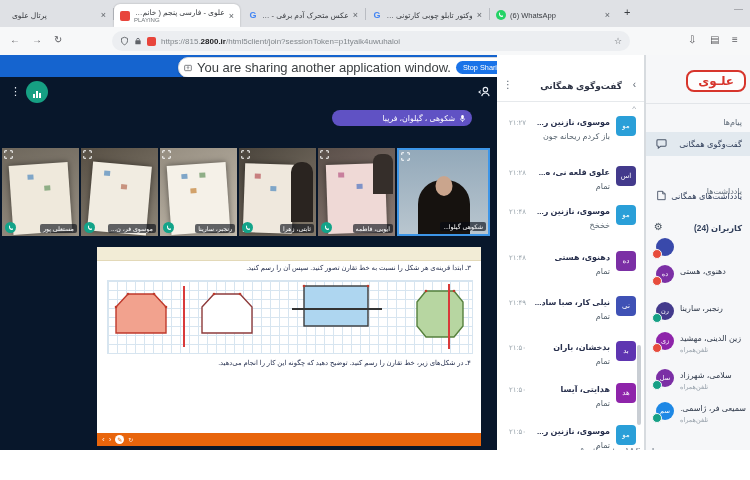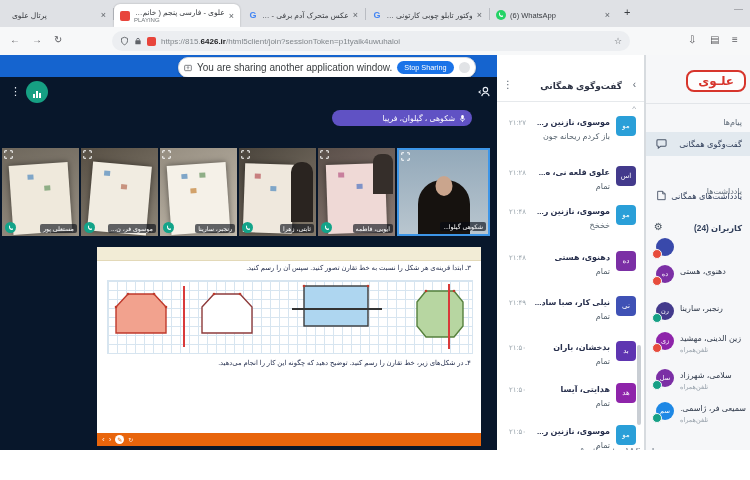--- a/index.html
+++ b/index.html
@@ -22,21 +22,21 @@
   .navbtn{position:absolute;top:7px;font-size:10px;color:#5a5a5f}
   .urlpill{position:absolute;left:112px;top:4px;width:518px;height:20px;background:#eceef1;
            border-radius:10px;display:flex;align-items:center;gap:5px;padding:0 8px;box-sizing:border-box}
   .url{font-size:8px;color:#80868b;white-space:nowrap;overflow:hidden;flex:1}
   .url b{color:#202124;font-weight:bold}
   .addrright{position:absolute;top:7px;font-size:10px;color:#5a5a5f}
   
   .bluebar{left:0;top:55px;width:497px;height:22px;background:#1564cf}
   .sharepill{left:178px;top:57px;height:19px;background:#fff;border:1px solid #d7d9dd;border-radius:10px;
              display:flex;align-items:center;gap:5px;padding:0 5px;box-shadow:0 1px 2px rgba(0,0,0,.2)}
-  .sharetext{font-size:10px;color:#3c4043;white-space:nowrap}
+  .sharetext{font-size:13px;color:#3c4043;white-space:nowrap}
   .stopbtn{background:#1a73e8;color:#fff;font-size:7.3px;padding:2px 7px;border-radius:9px;white-space:nowrap}
   .sharehide{width:11px;height:11px;border-radius:50%;background:#e1e3e6}
   
   .bbb{left:0;top:77px;width:497px;height:403px;background:#08172b}
   .bbbheader{position:absolute;left:0;top:0;width:100%;height:30px}
   .kebab{font-size:11px;color:#e8edf4}
   .bbblogo{position:absolute;left:26px;top:4px;width:22px;height:22px;border-radius:50%;background:#16a083;
            display:flex;align-items:flex-end;justify-content:center;gap:1px;padding-bottom:5px;box-sizing:border-box}
   .bbblogo i{display:block;width:2px;background:#fff}
   .bbbtitle{position:absolute;left:60px;right:60px;top:9px;text-align:center;direction:rtl;
@@ -166,21 +166,21 @@
             <path d="M6 1l4 1.5v3c0 3-2 4.7-4 5.5C4 10.2 2 8.5 2 5.5v-3z" fill="none" stroke="#5f6368" stroke-width="1.2"></path>
           </svg>
       </span>
       <span>
         <svg width="8" height="10" viewBox="0 0 12 12">
             <rect x="2" y="5" width="8" height="6" rx="1" fill="#5f6368"></rect>
             <path d="M4 5V4a2 2 0 014 0v1" fill="none" stroke="#5f6368" stroke-width="1.3"></path>
           </svg>
       </span>
       <span class="fav red" style="width:9px;height:9px"></span>
-      <span class="url"><span>https://815.</span><b>6426.ir</b><span>/html5client/join?sessionToken=p1tyaik4uwuhaloi</span></span>
+      <span class="url"><span>https://815.</span><b>2800.ir</b><span>/html5client/join?sessionToken=p1tyaik4uwuhaloi</span></span>
       <span style="font-size:9px;color:#5f6368">☆</span>
     </div>
     <span class="addrright" style="left:688px">⇩</span>
     <span class="addrright" style="left:710px">▤</span>
     <span class="addrright" style="left:732px">≡</span>
   </div>
 
   <div class="abs bluebar"></div>
   <div class="abs sharepill">
     <span>

